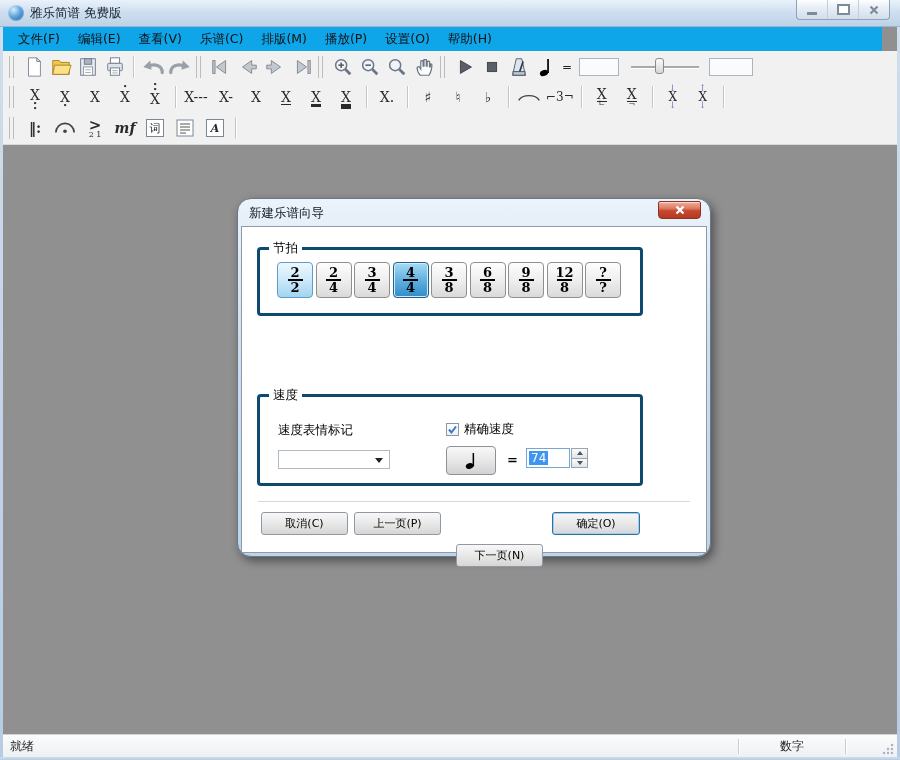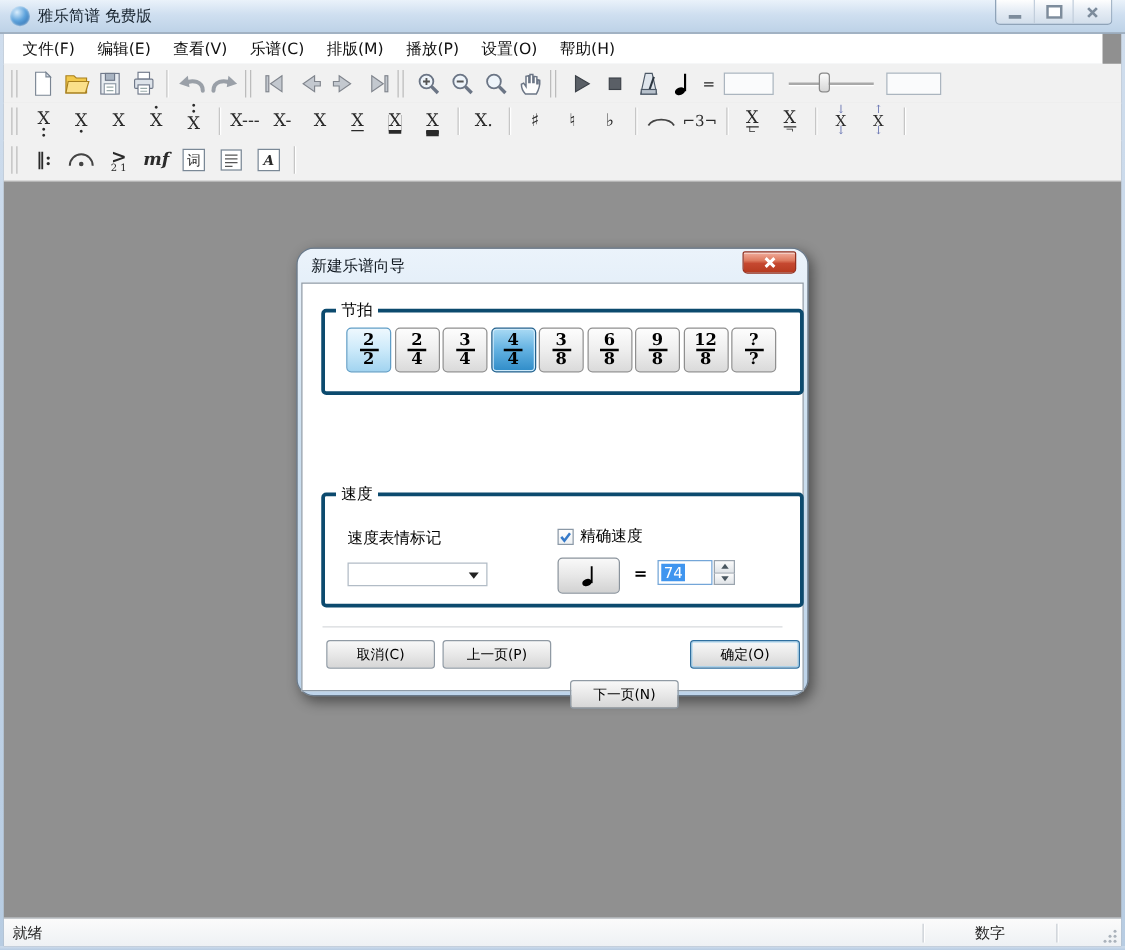--- a/index.html
+++ b/index.html
@@ -20,21 +20,21 @@
   .winbtn{width:30px;display:flex;align-items:center;justify-content:center;border-left:1px solid #c2cedc;}
   .winbtn:first-child{border-left:none;}
   .g-min{width:10px;height:3px;background:#7d8c9c;margin-top:8px;}
   .g-max{width:9px;height:7px;border:2px solid #7d8c9c;background:#fff;}
 
   .frame{position:absolute;background:linear-gradient(#cfdded,#b7cce2);z-index:50;}
   .frame.l{left:0;top:27px;bottom:0;width:3px;}
   .frame.r{right:0;top:27px;bottom:0;width:3px;}
   .frame.b{left:0;right:0;bottom:0;height:3px;}
 
-  .menubar{position:absolute;left:3px;right:18px;top:27px;height:24px;background:#ffffff;
+  .menubar{position:absolute;left:3px;right:18px;top:27px;height:24px;background:#0ea5e9;
     border-bottom:1px solid #dfe5ec;display:flex;align-items:center;padding-left:6px;z-index:10;}
   .menu-item{padding:4px 9px;font-size:12.5px;color:#111;cursor:default;}
 
   
   .tb{position:absolute;left:3px;right:3px;background:#f1f1f1;display:flex;align-items:center;padding-left:3px;z-index:10;}
   .tb1{top:51px;height:31px;border-bottom:1px solid #e3e3e3;}
   .tb2{top:82px;height:30px;border-bottom:1px solid #e3e3e3;}
   .tb3{top:112px;height:32px;border-bottom:1px solid #d9d9d9;}
   .grip{width:3px;height:22px;border-left:1px solid #bcbcbc;border-right:1px solid #bcbcbc;margin:0 6px 0 3px;}
   .sep{width:1px;height:22px;background:#c6c6c6;box-shadow:1px 0 0 #fff;margin:0 5px;}
@@ -66,21 +66,21 @@
   .statusbar{position:absolute;left:3px;right:3px;bottom:3px;height:22px;
     background:linear-gradient(#fbfbfb,#eef1f4);border-top:1px solid #ced3d9;
     display:flex;align-items:center;font-size:12px;color:#222;z-index:10;}
   .sb-text{padding:0 7px;flex:1;}
   .sb-sep{width:1px;height:15px;background:#c8cdd3;box-shadow:1px 0 0 #fff;}
   .sb-cell{width:106px;text-align:center;}
   .sb-cell2{width:34px;}
   .sb-grip{width:15px;height:15px;margin:4px 2px 0 0;}
 
   
-  .dialog{position:absolute;left:237px;top:198px;width:410px;height:359px;box-sizing:border-box;
+  .dialog{position:absolute;left:237px;top:198px;width:474px;height:359px;box-sizing:border-box;
     background:linear-gradient(#ebf3fb,#cde0f0 40%,#bed4ea);
     border:1px solid #69798a;border-radius:14px;box-shadow:3px 4px 10px rgba(0,0,0,.45);
     padding:2px 3px 19px 3px;z-index:100;}
   .dlg-title{height:25px;display:flex;align-items:center;padding-left:8px;font-size:12.5px;color:#101820;}
   .dlg-close{position:absolute;top:2px;right:9px;width:43px;height:18px;box-sizing:border-box;
     border:1px solid #92301f;border-radius:2px 2px 4px 4px;
     background:linear-gradient(#f2ad9d,#dd7a5f 40%,#c54830 55%,#b63a20);
     display:flex;align-items:center;justify-content:center;box-shadow:inset 0 1px 0 rgba(255,255,255,.55);}
   .dlg-body{position:relative;height:327px;background:#ffffff;border:1px solid #8e9aa6;box-sizing:border-box;}
 

